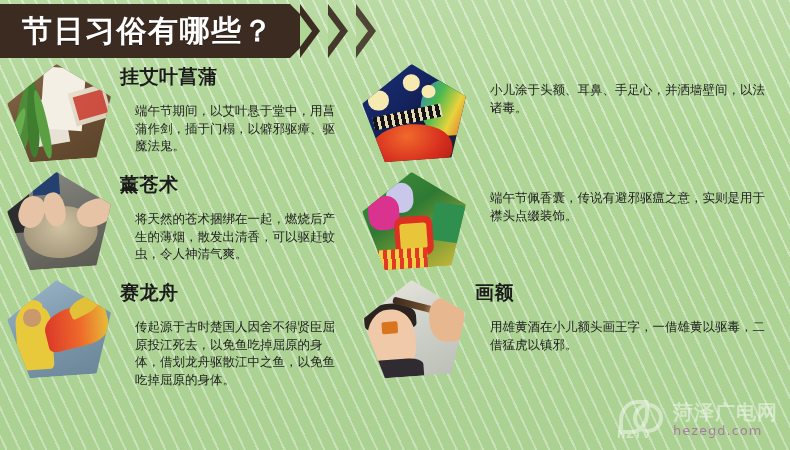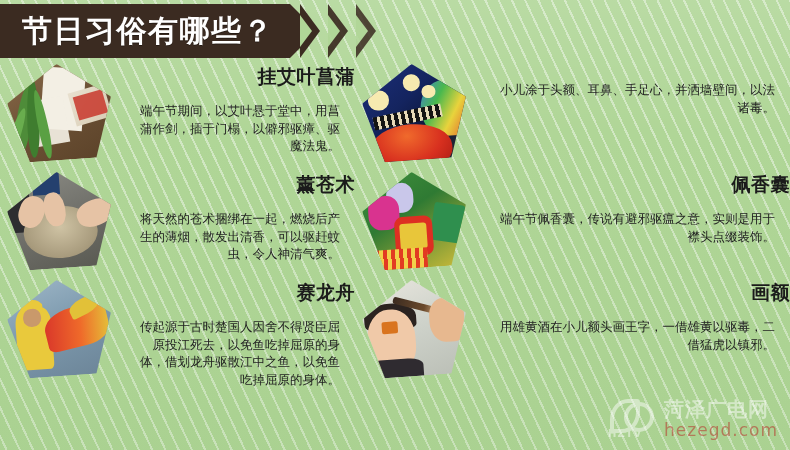--- a/index.html
+++ b/index.html
@@ -78,21 +78,20 @@
   #chev2{margin-left:8px;opacity:.92;}
   #chev3{margin-left:8px;opacity:.85;}
 
   
   #content{
     position:absolute;left:0;top:62px;width:790px;height:330px;
     z-index:3;
     display:grid;
     grid-template-columns:355px 435px;
     grid-template-rows:108px 108px 114px;
-    text-align:right;
   }
   .item{
     display:flex;
     align-items:flex-start;
     padding-left:8px;
   }
   .thumb-wrap{
     flex:0 0 auto;
     width:104px;height:100px;
     margin-top:2px;
@@ -184,21 +183,21 @@
     width:52px;height:40px;position:relative;margin-right:6px;
   }
   #wm-logo .mark{
     position:absolute;left:4px;top:0;width:44px;height:28px;
   }
   #wm-logo .mk1{position:absolute;left:0;top:0;width:22px;height:26px;border:4px solid #ffffff;border-radius:60% 10% 60% 10%;}
   #wm-logo .mk2{position:absolute;left:14px;top:3px;width:22px;height:22px;border:4px solid #ffffff;border-radius:50%;}
   #wm-logo .hztv{position:absolute;left:2px;bottom:0;font-size:10px;font-weight:bold;color:#ffffff;letter-spacing:1px;}
   #wm-text{display:flex;flex-direction:column;justify-content:center;}
   #wm-cn{font-size:20px;font-weight:bold;color:#ffffff;line-height:1.05;letter-spacing:1px;}
-  #wm-url{font-size:17px;color:#b91c1c;line-height:1.2;letter-spacing:1px;}
+  #wm-url{font-size:13px;color:#a21caf;line-height:1.2;letter-spacing:1px;}
 </style>
 </head>
 <body>
 
 <div id="bg"></div>
 <div id="bgshade"></div>
 
 <div id="header">
   <div id="header-bar">
     <div id="header-title">节日习俗有哪些？</div>
@@ -275,21 +274,20 @@
         <div class="ph ph-nang">
           <div class="s2"></div>
           <div class="s1"></div>
           <div class="s4"></div>
           <div class="s3"></div>
           <div class="tas"></div>
         </div>
       </div>
     </div>
     <div class="txt">
-      <div class="t-title">佩香囊</div>
       <div class="t-body">端午节佩香囊，传说有避邪驱瘟之意，实则是用于襟头点缀装饰。</div>
     </div>
   </div>
 
   <div class="item col-left">
     <div class="thumb-wrap">
       <div class="thumb">
         <div class="ph ph-long">
           <div class="person"></div>
           <div class="cap"></div>

